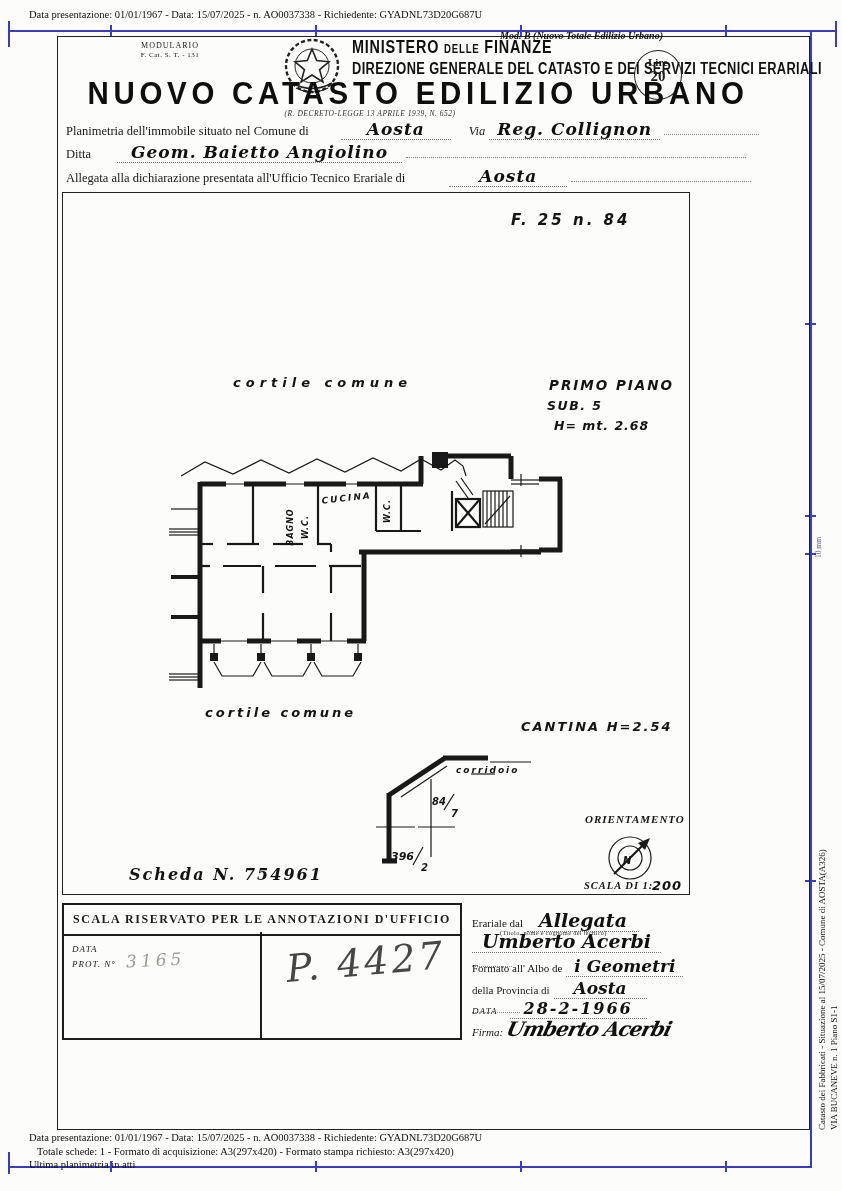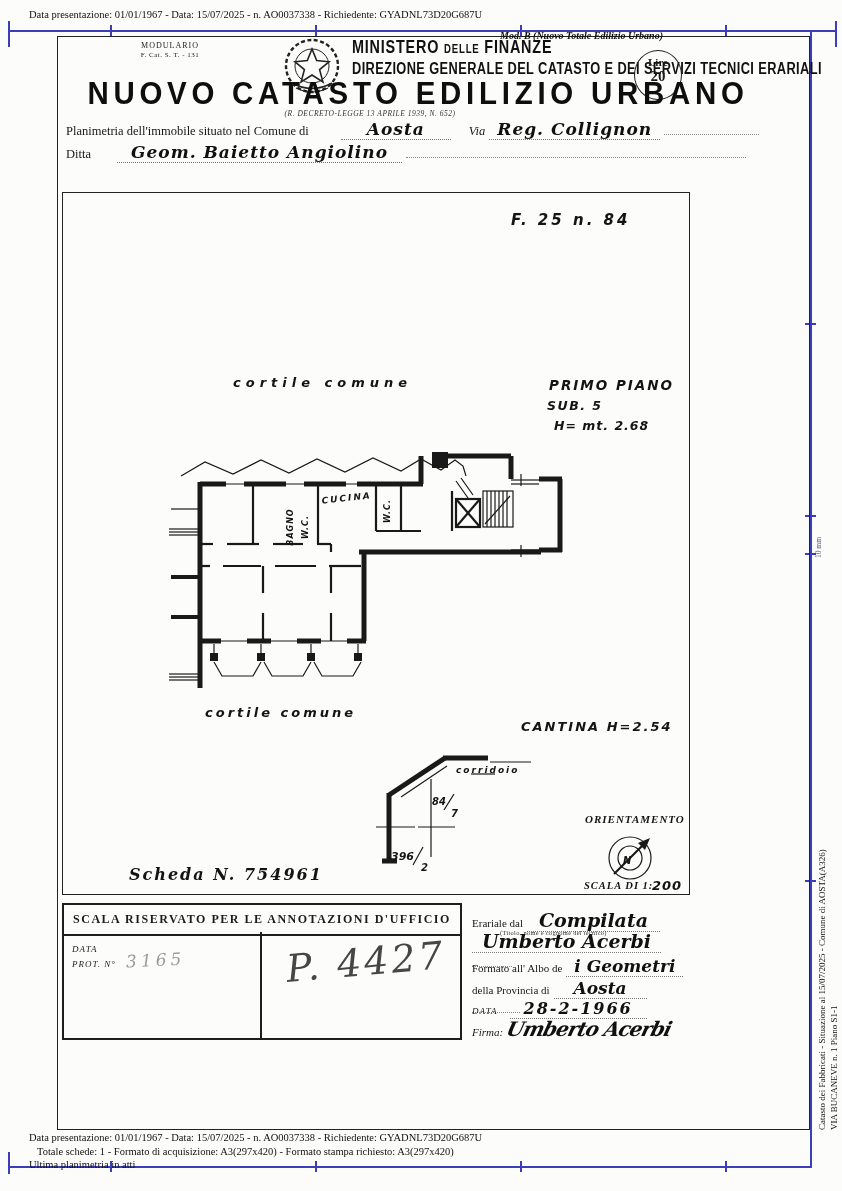--- a/index.html
+++ b/index.html
@@ -135,20 +135,25 @@
     <span class="flabel">Ditta</span>
     <span class="hw hwbig dots" style="margin-left:22px;padding:0 14px;">Geom. Baietto Angiolino</span>
     <span class="dotfill" style="width:340px;"></span>
   </div>
   <div class="abs" style="left:66px;top:119px;width:700px;">
     <span class="flabel">Planimetria dell'immobile situato nel Comune di</span>
     <span class="hw hwbig dots" style="margin-left:28px;padding:0 26px;">Aosta</span>
     <span class="flabel" style="font-style:italic;margin-left:14px;">Via</span>
     <span class="hw hwbig dots" style="padding:0 8px;">Reg. Collignon</span>
     <span class="dotfill" style="width:95px;"></span>
+  </div>
+  <div class="abs" style="left:66px;top:166px;width:700px;">
+    <span class="flabel">Allegata alla dichiarazione presentata all'Ufficio Tecnico Erariale di</span>
+    <span class="hw hwbig dots" style="margin-left:40px;padding:0 30px;">Aosta</span>
+    <span class="dotfill" style="width:180px;"></span>
   </div>
 
   <div class="border-box" style="left:62px;top:192px;width:626px;height:701px;">
   <svg width="626" height="701" viewBox="0 0 626 701">
     <g stroke="#191919" fill="none">
 
       <polyline class="t1" points="118,283 142,269 170,281 198,267 226,280 254,266 282,279 310,265 338,278 358,266 378,277 392,267 400,273 403,283"></polyline>
 
       <line class="t1" x1="137" y1="291" x2="358" y2="291"></line>
       <line class="t1" x1="137" y1="448" x2="301" y2="448"></line>
@@ -307,21 +312,21 @@
     <div class="abs" style="left:196px;top:0;width:2px;height:106px;background:#1d1d1d;"></div>
     <div class="abs annlbl" style="left:8px;top:12px;">DATA</div>
     <div class="abs annlbl" style="left:8px;top:27px;">PROT. N°</div>
     <div class="abs fainthw" style="left:62px;top:18px;">3165</div>
     <div class="abs notehw" style="left:222px;top:8px;">P. 4427</div>
   </div>
 
   <div class="abs" style="left:460px;top:903px;width:228px;height:135px;border-left:2px solid #1d1d1d;">
     <div class="abs" style="left:10px;top:6px;">
       <span class="clabel">Erariale dal</span>
-      <span class="hw dots" style="font-size:19px;padding:0 12px;">Compilata</span>
+      <span class="hw dots" style="font-size:19px;padding:0 12px;">Allegata</span>
     </div>
     <div class="abs caption" style="left:38px;top:26px;">(Titolo, nome e cognome del tecnico)</div>
     <div class="abs" style="left:10px;top:27px;">
       <span class="hw dots" style="font-size:19px;padding:0 10px;">Umberto Acerbi</span>
       <span class="dotfill" style="width:40px;"></span>
     </div>
     <div class="abs" style="left:10px;top:53px;">
       <span class="clabel">Formato all' Albo de</span>
       <span class="hw dots" style="font-size:17px;padding:0 8px;">i  Geometri</span>
     </div>

